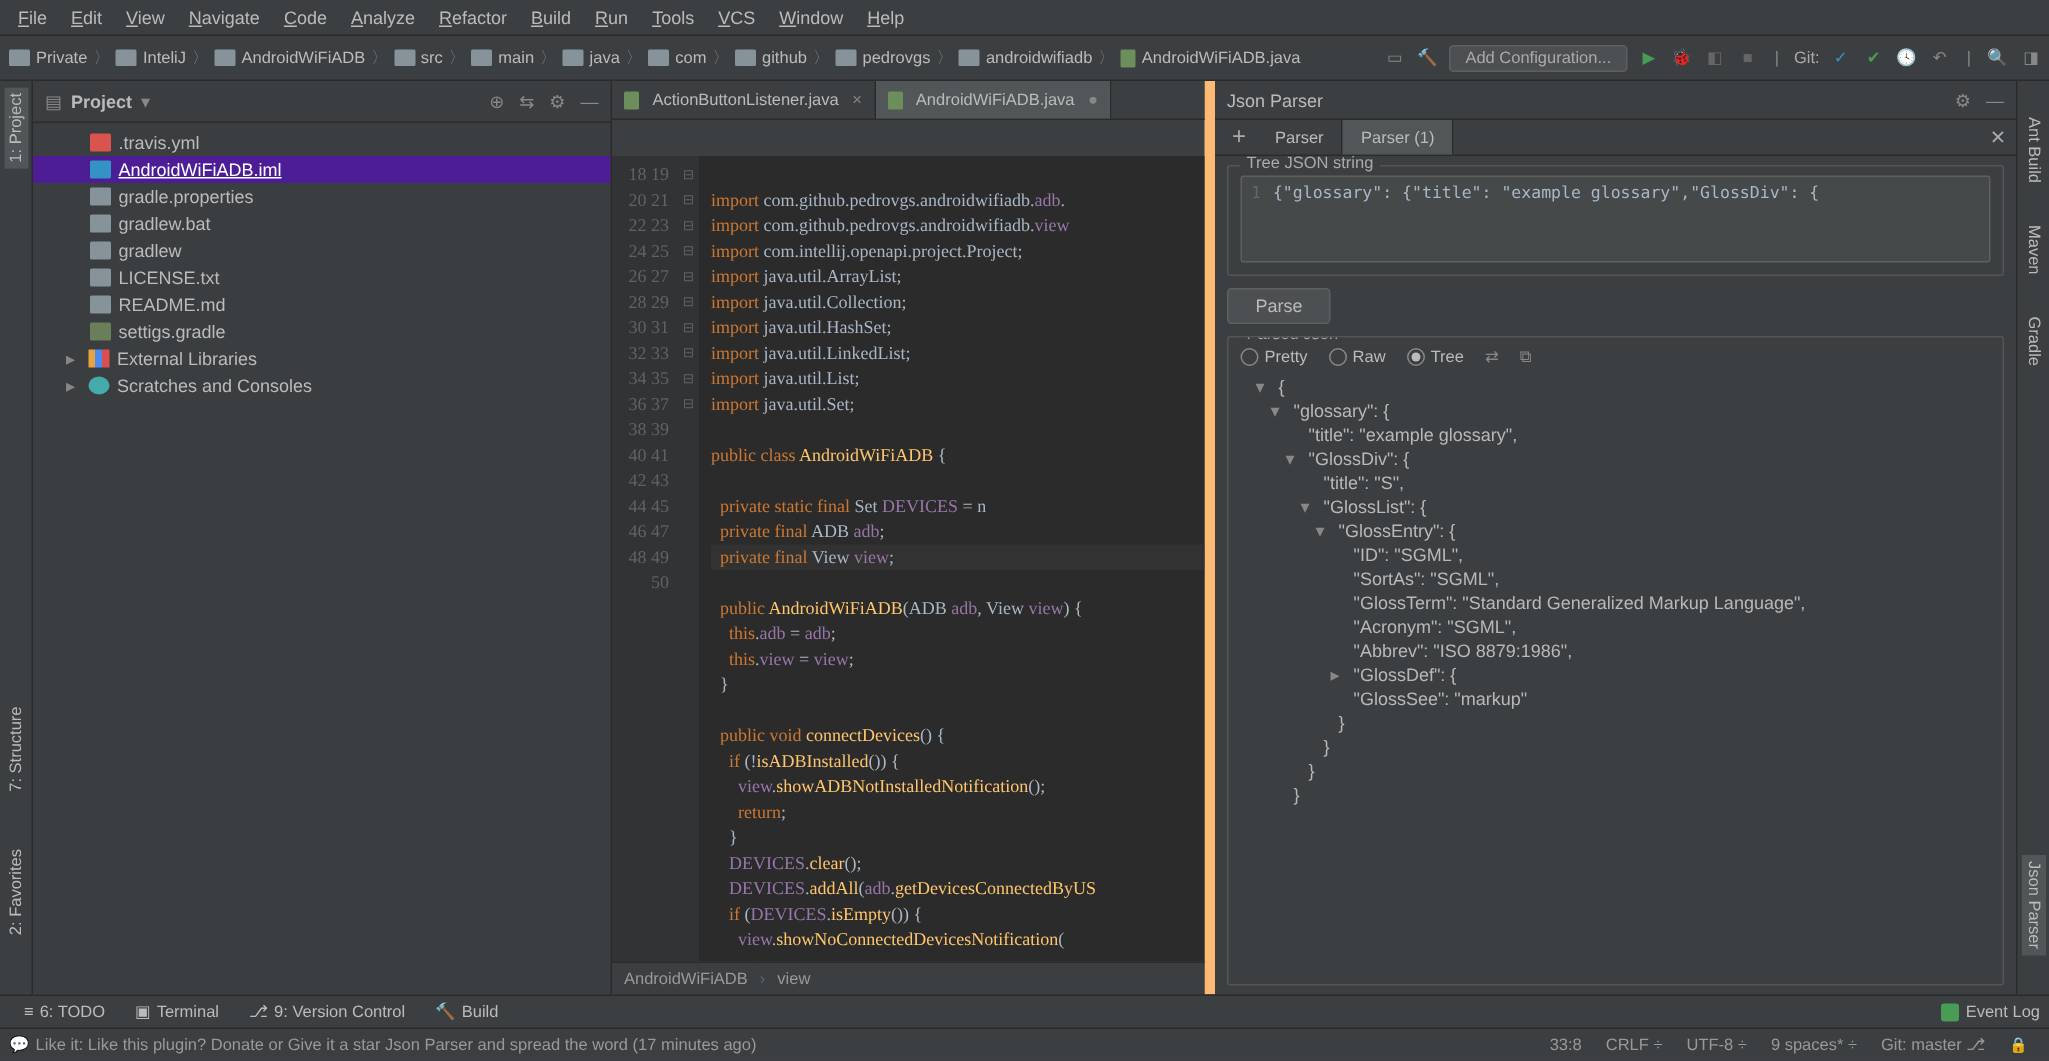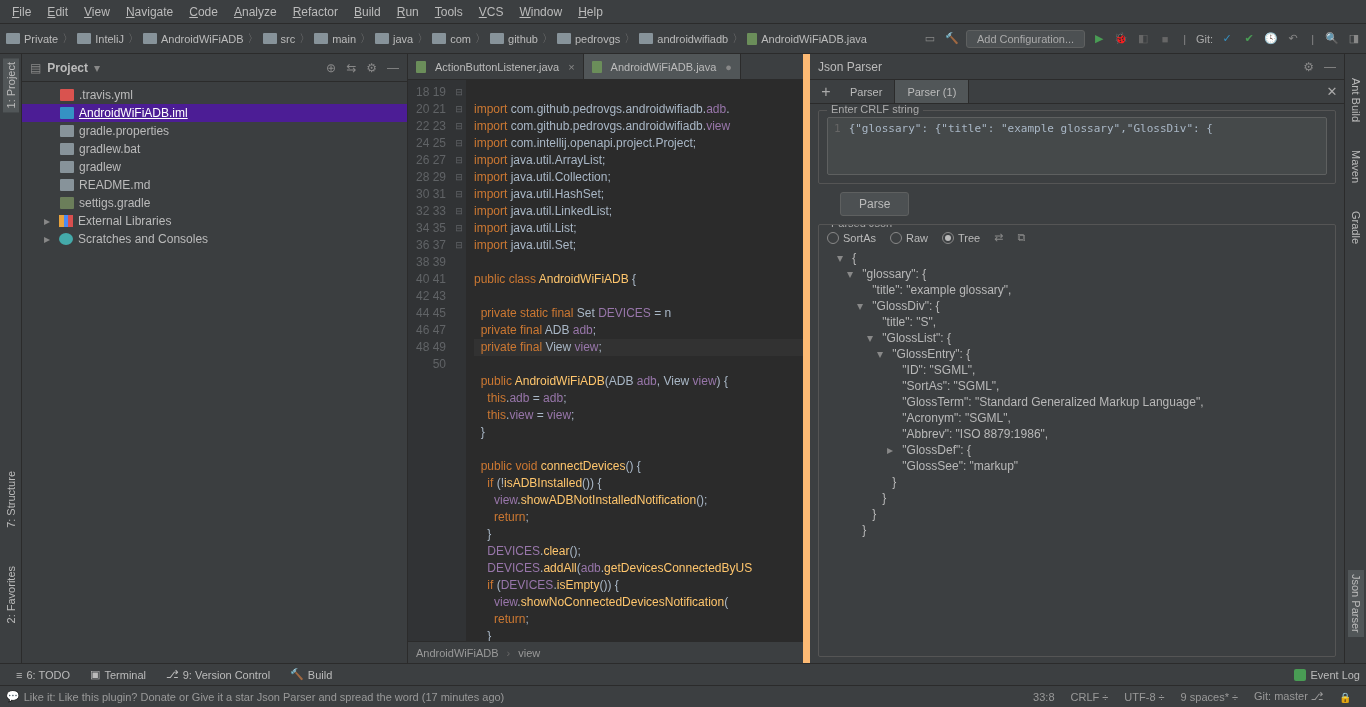--- a/index.html
+++ b/index.html
@@ -106,21 +106,21 @@
 .ic-scratch { background:#4aa; border-radius:50%; }
 
 .center-col { flex:1; display:flex; flex-direction:column; min-width:0; border-right:7px solid #fdba74;}
 .editor-tabs { height:26px; display:flex; align-items:stretch; background:#3c3f41; border-bottom:1px solid #2b2b2b; }
 .editor-tab {
   display:flex; align-items:center; padding:0 8px; gap:5px;
   border-right:1px solid #2b2b2b; font-size:11px; cursor:pointer;
 }
 .editor-tab.active { background:#515658; }
 .editor-tab .close { color:#888; padding-left:4px; }
-.editor-area { flex:1; display:flex; background:#2b2b2b; font-family:Liberation Sans, sans-serif; font-size:12px; overflow:hidden; }
+.editor-area { flex:1; display:flex; background:#2b2b2b; font-family:Liberation Serif, serif; font-size:12px; overflow:hidden;margin-top:24px; }
 .gutter-nums { width:44px; background:#313335; color:#606366; text-align:right; padding: 4px 6px 4px 0; line-height:17px; }
 .fold-col { width:14px; background:#313335; padding-top:4px; line-height:17px; color:#606366; font-size:9px; text-align:center;}
 .code-lines { flex:1; padding:4px 0 4px 8px; line-height:17px; white-space:pre; overflow:hidden; color:#a9b7c6;}
 .kw { color:#cc7832; }
 .fn { color:#ffc66d; }
 .fld { color:#9876aa; }
 .hl-line { background:#323232; display:inline-block; width:100%; }
 .breadcrumb-bottom { height:22px; background:#3c3f41; border-top:1px solid #2b2b2b; display:flex; align-items:center; padding:0 8px; font-size:11px; color:#999; gap:8px;}
 
 .json-panel { width:534px; background:#3c3f41; display:flex; flex-direction:column; }
@@ -129,21 +129,21 @@
 .json-hdr .act { display:flex; gap:10px; color:#888; }
 .json-subhdr { height:24px; display:flex; align-items:stretch; border-bottom:1px solid #2b2b2b; background:#3c3f41; padding-left:4px;}
 .add-btn { width:24px; display:flex;align-items:center;justify-content:center; color:#aaa; cursor:pointer; font-size:16px;}
 .ptab { padding:3px 12px; display:flex;align-items:center; border-right:1px solid #2b2b2b; cursor:pointer; font-size:11px;}
 .ptab.active { background:#515658; }
 .json-body { flex:1; display:flex; flex-direction:column; padding:6px 8px; gap:8px; overflow:auto; }
 .fieldset { border:1px solid #555; border-radius:2px; padding:6px 8px 8px; position:relative; }
 .fieldset .legend { position:absolute; top:-8px; left:8px; background:#3c3f41; padding:0 4px; font-size:11px; color:#aaa;}
 .json-input { background:#45494a; border:1px solid #5e6060; border-radius:2px; padding:4px 6px; font-family:monospace; font-size:11px; color:#a9b7c6; width:100%; height:58px; overflow:auto; display:flex;}
 .json-input .ln { color:#666; padding-right:8px; }
-.parse-btn { background:#4c5052; border:1px solid #5e6060; padding:4px 18px; border-radius:3px; cursor:pointer; width:fit-content; color:#bbb;margin-left:22px;}
+.parse-btn { background:#4c5052; border:1px solid #5e6060; padding:4px 18px; border-radius:3px; cursor:pointer; width:fit-content; color:#bbb;}
 .radio-row { display:flex; gap:14px; align-items:center; margin-bottom:6px; font-size:11px;}
 .radio { display:flex; align-items:center; gap:4px; }
 .radio .dot { width:12px;height:12px;border:1px solid #888;border-radius:50%; display:inline-flex;align-items:center;justify-content:center;}
 .radio.sel .dot::after { content:''; width:6px;height:6px;background:#bbb;border-radius:50%; }
 .tree-json { font-size:12px; line-height:16px; font-family:"Segoe UI",sans-serif; color:#b8b8b8;}
 .tree-json .row { white-space:pre; }
 .arr { color:#888; display:inline-block; width:12px; }
 .key-str { color:#b8b8b8; }
 
 .bottom-bar { height:22px; background:#3c3f41; border-top:1px solid #2b2b2b; display:flex; align-items:center; padding:0 6px; font-size:11px;}
@@ -253,20 +253,24 @@
           <span class="tree-icon ic-file"></span>
           <span>gradle.properties</span>
         </div>
         <div class="tree-item">
           <span class="tree-icon ic-file"></span>
           <span>gradlew.bat</span>
         </div>
         <div class="tree-item">
           <span class="tree-icon ic-file"></span>
           <span>gradlew</span>
+        </div>
+        <div class="tree-item">
+          <span class="tree-icon ic-txt"></span>
+          <span>LICENSE.txt</span>
         </div>
         <div class="tree-item">
           <span class="tree-icon ic-file"></span>
           <span>README.md</span>
         </div>
         <div class="tree-item">
           <span class="tree-icon ic-gradle"></span>
           <span>settigs.gradle</span>
         </div>
         <div class="tree-item lib">
@@ -385,33 +389,33 @@
       <div class="add-btn">+</div>
       <div id="json-tabs" style="display:flex">
           <div class="ptab">Parser</div>
           <div class="ptab active">Parser (1)</div>
         </div>
       <div style="flex:1"></div>
       <div class="add-btn" style="font-size:13px">✕</div>
     </div>
     <div class="json-body">
       <div class="fieldset">
-        <span class="legend">Enter CRLF string</span>
+        <span class="legend">Tree JSON string</span>
         <div class="json-input">
           <span class="ln">1</span>
           <span style="color:#a9b7c6">{"glossary": {"title": "example glossary","GlossDiv": {</span>
         </div>
       </div>
       <div class="parse-btn">Parse</div>
       <div class="fieldset" style="flex:1;min-height:0;overflow:auto">
         <span class="legend">Parsed Json</span>
         <div class="radio-row" id="view-modes">
             <span class="radio">
               <span class="dot"></span>
-              <span>SortAs</span>
+              <span>Pretty</span>
             </span>
             <span class="radio">
               <span class="dot"></span>
               <span>Raw</span>
             </span>
             <span class="radio sel">
               <span class="dot"></span>
               <span>Tree</span>
             </span>
             <span style="color: rgb(136, 136, 136);">⇄</span>

